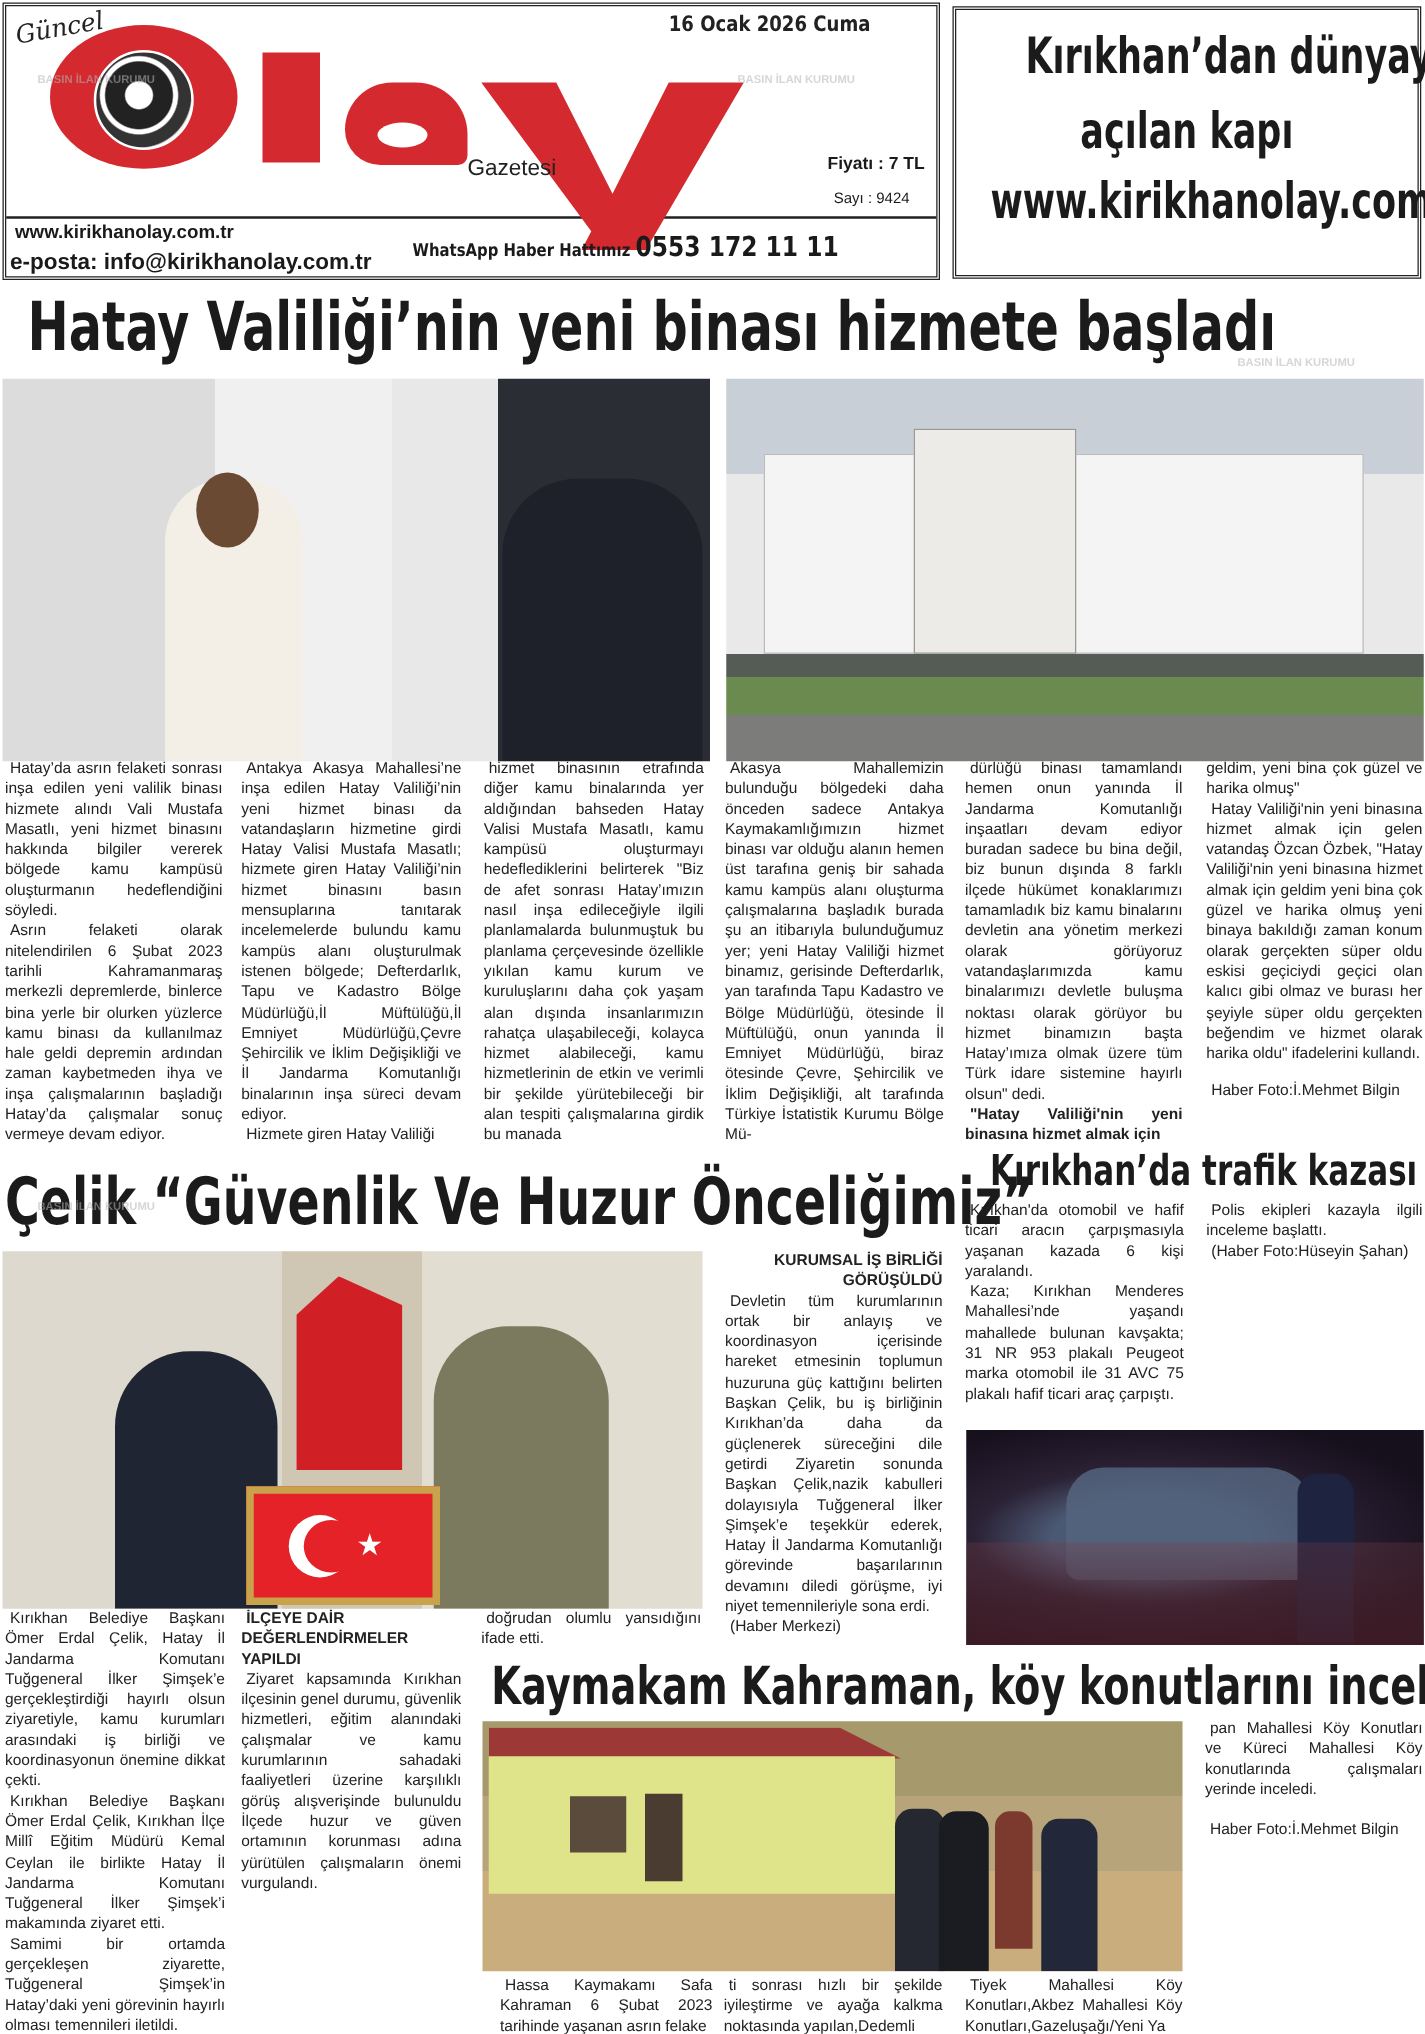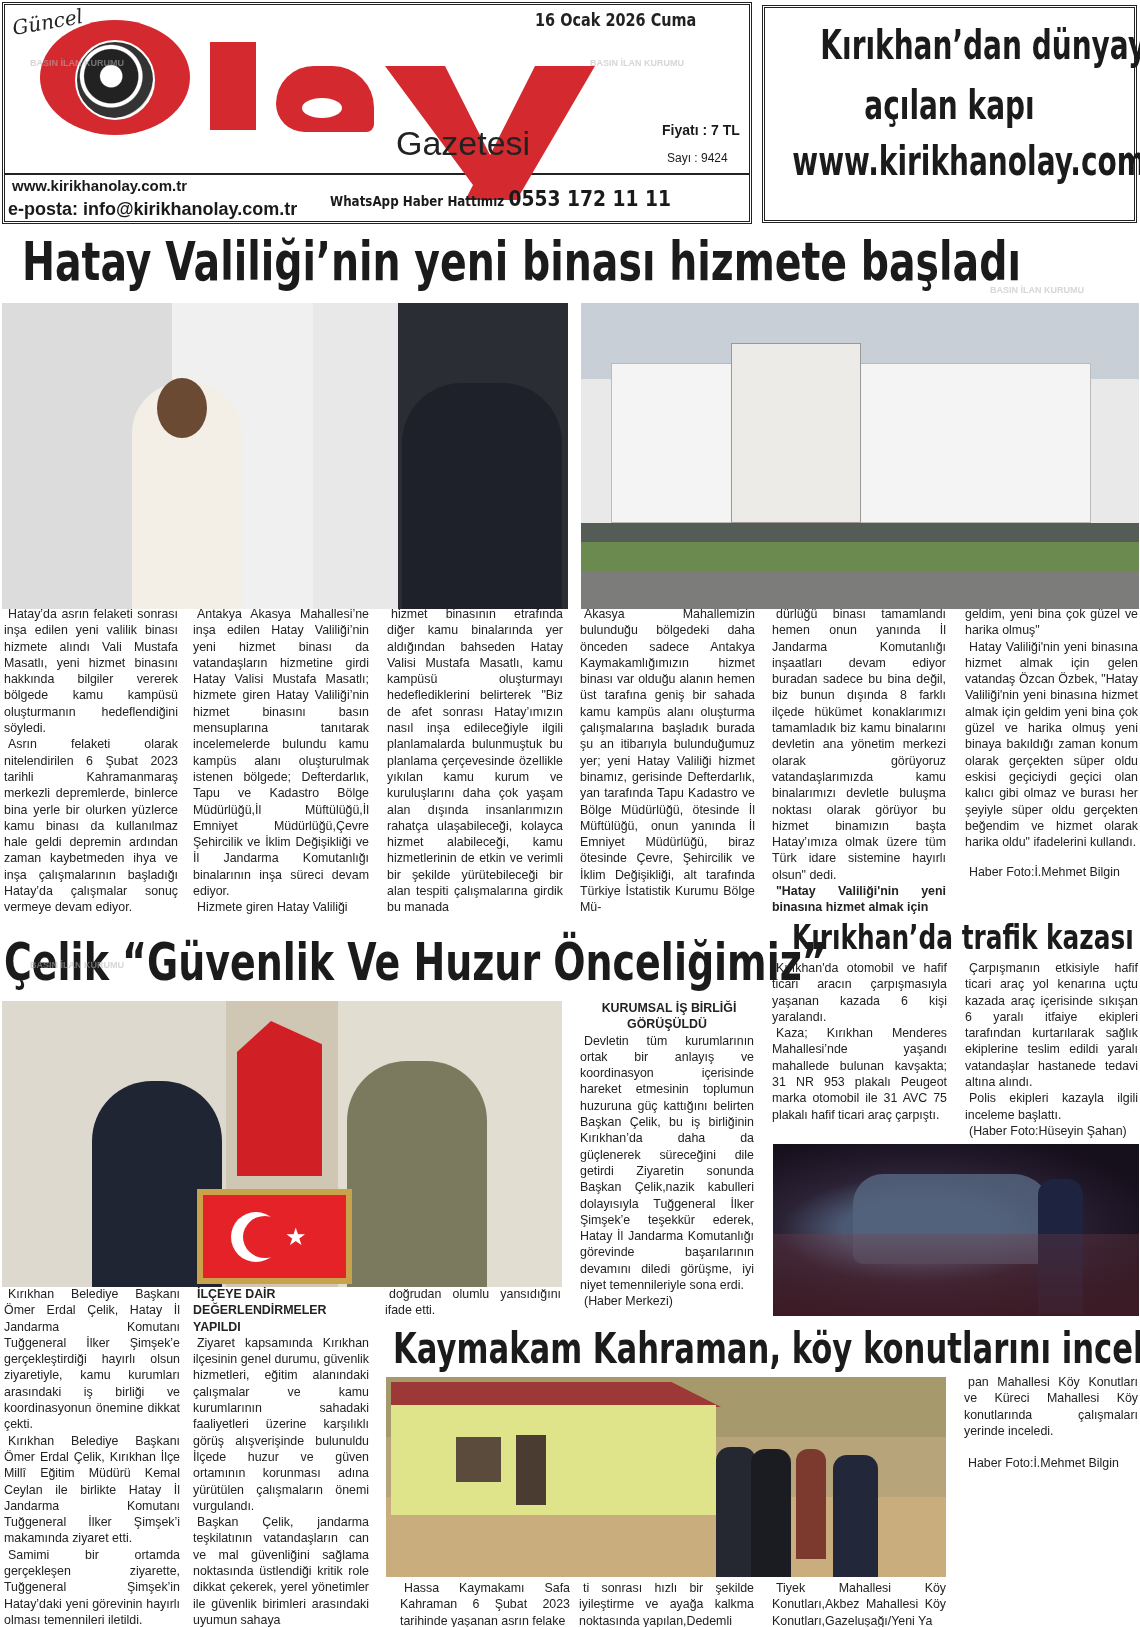--- a/index.html
+++ b/index.html
@@ -3,21 +3,21 @@
 <meta charset="utf-8">
 <style>
 *{box-sizing:border-box;margin:0;padding:0}
 body{width:1140px;height:1627px;background:#fff;position:relative;overflow:hidden;font-family:"Liberation Sans",sans-serif;color:#1a1a1a}
 .abs{position:absolute}
 .masthead{left:2px;top:2px;width:750px;height:222px;border:3px double #222}
 .mast-divider{left:0;top:168px;width:744px;height:2px;background:#222}
 .guncel{left:12px;top:10px;font-family:"DejaVu Serif",serif;font-style:italic;font-size:20px;transform:rotate(-10deg);color:#222}
 .logo-o{left:40px;top:20px;width:150px;height:115px;background:#d42a2f;border-radius:50%}
 .logo-globe{left:75px;top:40px;width:80px;height:80px;border-radius:50%;background:radial-gradient(circle at 45% 45%,#fff 0 18%,#222 20% 45%,#fff 47% 52%,#333 54% 70%,#eee 72%);border:2px solid #fff}
-.gazetesi{left:396px;top:124px;font-size:34px;color:#222}
+.gazetesi{left:374px;top:124px;font-size:18px;color:#222}
 .date{left:535px;top:10px;font-family:"DejaVu Sans",sans-serif;font-weight:bold;font-size:17px;color:#222;transform:scaleX(.85);transform-origin:left}
 .price{left:662px;top:122px;font-size:14px;font-weight:bold}
 .issue{left:667px;top:151px;font-size:12px}
 .web{left:12px;top:177px;font-size:15px;font-weight:bold}
 .email{left:8px;top:199px;font-size:18px;font-weight:bold}
 .whatsapp{left:330px;top:186px;font-family:"DejaVu Sans",sans-serif;font-weight:bold;font-size:14px;transform:scaleX(.85);transform-origin:left;white-space:nowrap}
 .whatsapp b{font-size:22px}
 .promo{left:762px;top:5px;width:375px;height:218px;border:3px double #222;text-align:center}
 .promo div{font-family:"DejaVu Sans",sans-serif;font-weight:bold;color:#1b1b1b;transform:scaleX(.7);white-space:nowrap}
 .h1{font-family:"DejaVu Sans",sans-serif;font-weight:bold;color:#1b1b1b;white-space:nowrap;transform-origin:left top}
@@ -107,38 +107,36 @@
 </div>
 
 <div class="col" style="left:4px;top:1286px;width:176px">
   <p>Kırıkhan Belediye Başkanı Ömer Erdal Çelik, Hatay İl Jandarma Komutanı Tuğgeneral İlker Şimşek’e gerçekleştirdiği hayırlı olsun ziyaretiyle, kamu kurumları arasındaki iş birliği ve koordinasyonun önemine dikkat çekti.</p>
   <p>Kırıkhan Belediye Başkanı Ömer Erdal Çelik, Kırıkhan İlçe Millî Eğitim Müdürü Kemal Ceylan ile birlikte Hatay İl Jandarma Komutanı Tuğgeneral İlker Şimşek’i makamında ziyaret etti.</p>
   <p>Samimi bir ortamda gerçekleşen ziyarette, Tuğgeneral Şimşek’in Hatay’daki yeni görevinin hayırlı olması temennileri iletildi.</p>
 </div>
 <div class="col" style="left:193px;top:1286px;width:176px">
   <p class="sub">İLÇEYE DAİR DEĞERLENDİRMELER YAPILDI</p>
   <p>Ziyaret kapsamında Kırıkhan ilçesinin genel durumu, güvenlik hizmetleri, eğitim alanındaki çalışmalar ve kamu kurumlarının sahadaki faaliyetleri üzerine karşılıklı görüş alışverişinde bulunuldu İlçede huzur ve güven ortamının korunması adına yürütülen çalışmaların önemi vurgulandı.</p>
-  <p>Başkan Çelik, jandarma teşkilatının vatandaşların can ve mal güvenliğini sağlama noktasında üstlendiği kritik role dikkat çekerek, yerel yönetimler ile güvenlik birimleri arasındaki uyumun sahaya</p>
 </div>
 <div class="col" style="left:385px;top:1286px;width:176px">
   <p>doğrudan olumlu yansıdığını ifade etti.</p>
 </div>
 <div class="col" style="left:580px;top:1000px;width:174px">
-  <p class="sub" style="text-align:center">KURUMSAL İŞ BİRLİĞİ GÖRÜŞÜLDÜ</p>
+  <p class="sub" style="text-align:right">KURUMSAL İŞ BİRLİĞİ GÖRÜŞÜLDÜ</p>
   <p>Devletin tüm kurumlarının ortak bir anlayış ve koordinasyon içerisinde hareket etmesinin toplumun huzuruna güç kattığını belirten Başkan Çelik, bu iş birliğinin Kırıkhan’da daha da güçlenerek süreceğini dile getirdi Ziyaretin sonunda Başkan Çelik,nazik kabulleri dolayısıyla Tuğgeneral İlker Şimşek’e teşekkür ederek, Hatay İl Jandarma Komutanlığı görevinde başarılarının devamını diledi görüşme, iyi niyet temennileriyle sona erdi.</p>
   <p>(Haber Merkezi)</p>
 </div>
 
 <div class="abs h1" style="left:792px;top:917px;font-size:34px;transform:scaleX(.73)">Kırıkhan’da trafik kazası 6 yaralı</div>
 <div class="col" style="left:772px;top:960px;width:175px">
   <p>Kırıkhan'da otomobil ve hafif ticari aracın çarpışmasıyla yaşanan kazada 6 kişi yaralandı.</p>
   <p>Kaza; Kırıkhan Menderes Mahallesi’nde yaşandı mahallede bulunan kavşakta; 31 NR 953 plakalı Peugeot marka otomobil ile 31 AVC 75 plakalı hafif ticari araç çarpıştı.</p>
 </div>
 <div class="col" style="left:965px;top:960px;width:173px">
-  <p>Çarpışmanın etkisiyle hafif ticari araç yol kenarına uçtu kazada araç içerisinde sıkışan 6 yaralı itfaiye ekipleri tarafından kurtarılarak sağlık ekiplerine teslim edildi yaralı vatandaşlar hastanede tedavi altına alındı.</p>
   <p>Polis ekipleri kazayla ilgili inceleme başlattı.</p>
   <p style="text-align:left;white-space:nowrap">(Haber Foto:Hüseyin Şahan)</p>
 </div>
 <div class="photo" style="left:773px;top:1144px;width:366px;height:172px;background:radial-gradient(ellipse at 40% 50%,#4b5873 0 25%,#2b2235 45%,#160f1c 80%)">
   <div class="abs" style="left:80px;top:30px;width:200px;height:90px;background:#55647e;border-radius:30px 40px 10px 10px;opacity:.85"></div>
   <div class="abs" style="left:265px;top:35px;width:45px;height:135px;background:#1e2440;border-radius:16px 16px 0 0"></div>
   <div class="abs" style="left:0;top:90px;width:366px;height:82px;background:linear-gradient(180deg,rgba(120,60,70,.3),rgba(70,30,40,.8))"></div>
 </div>
 
 <div class="abs h1" style="left:393px;top:1324px;font-size:42px;transform:scaleX(.73)">Kaymakam Kahraman, köy konutlarını inceledi</div>

